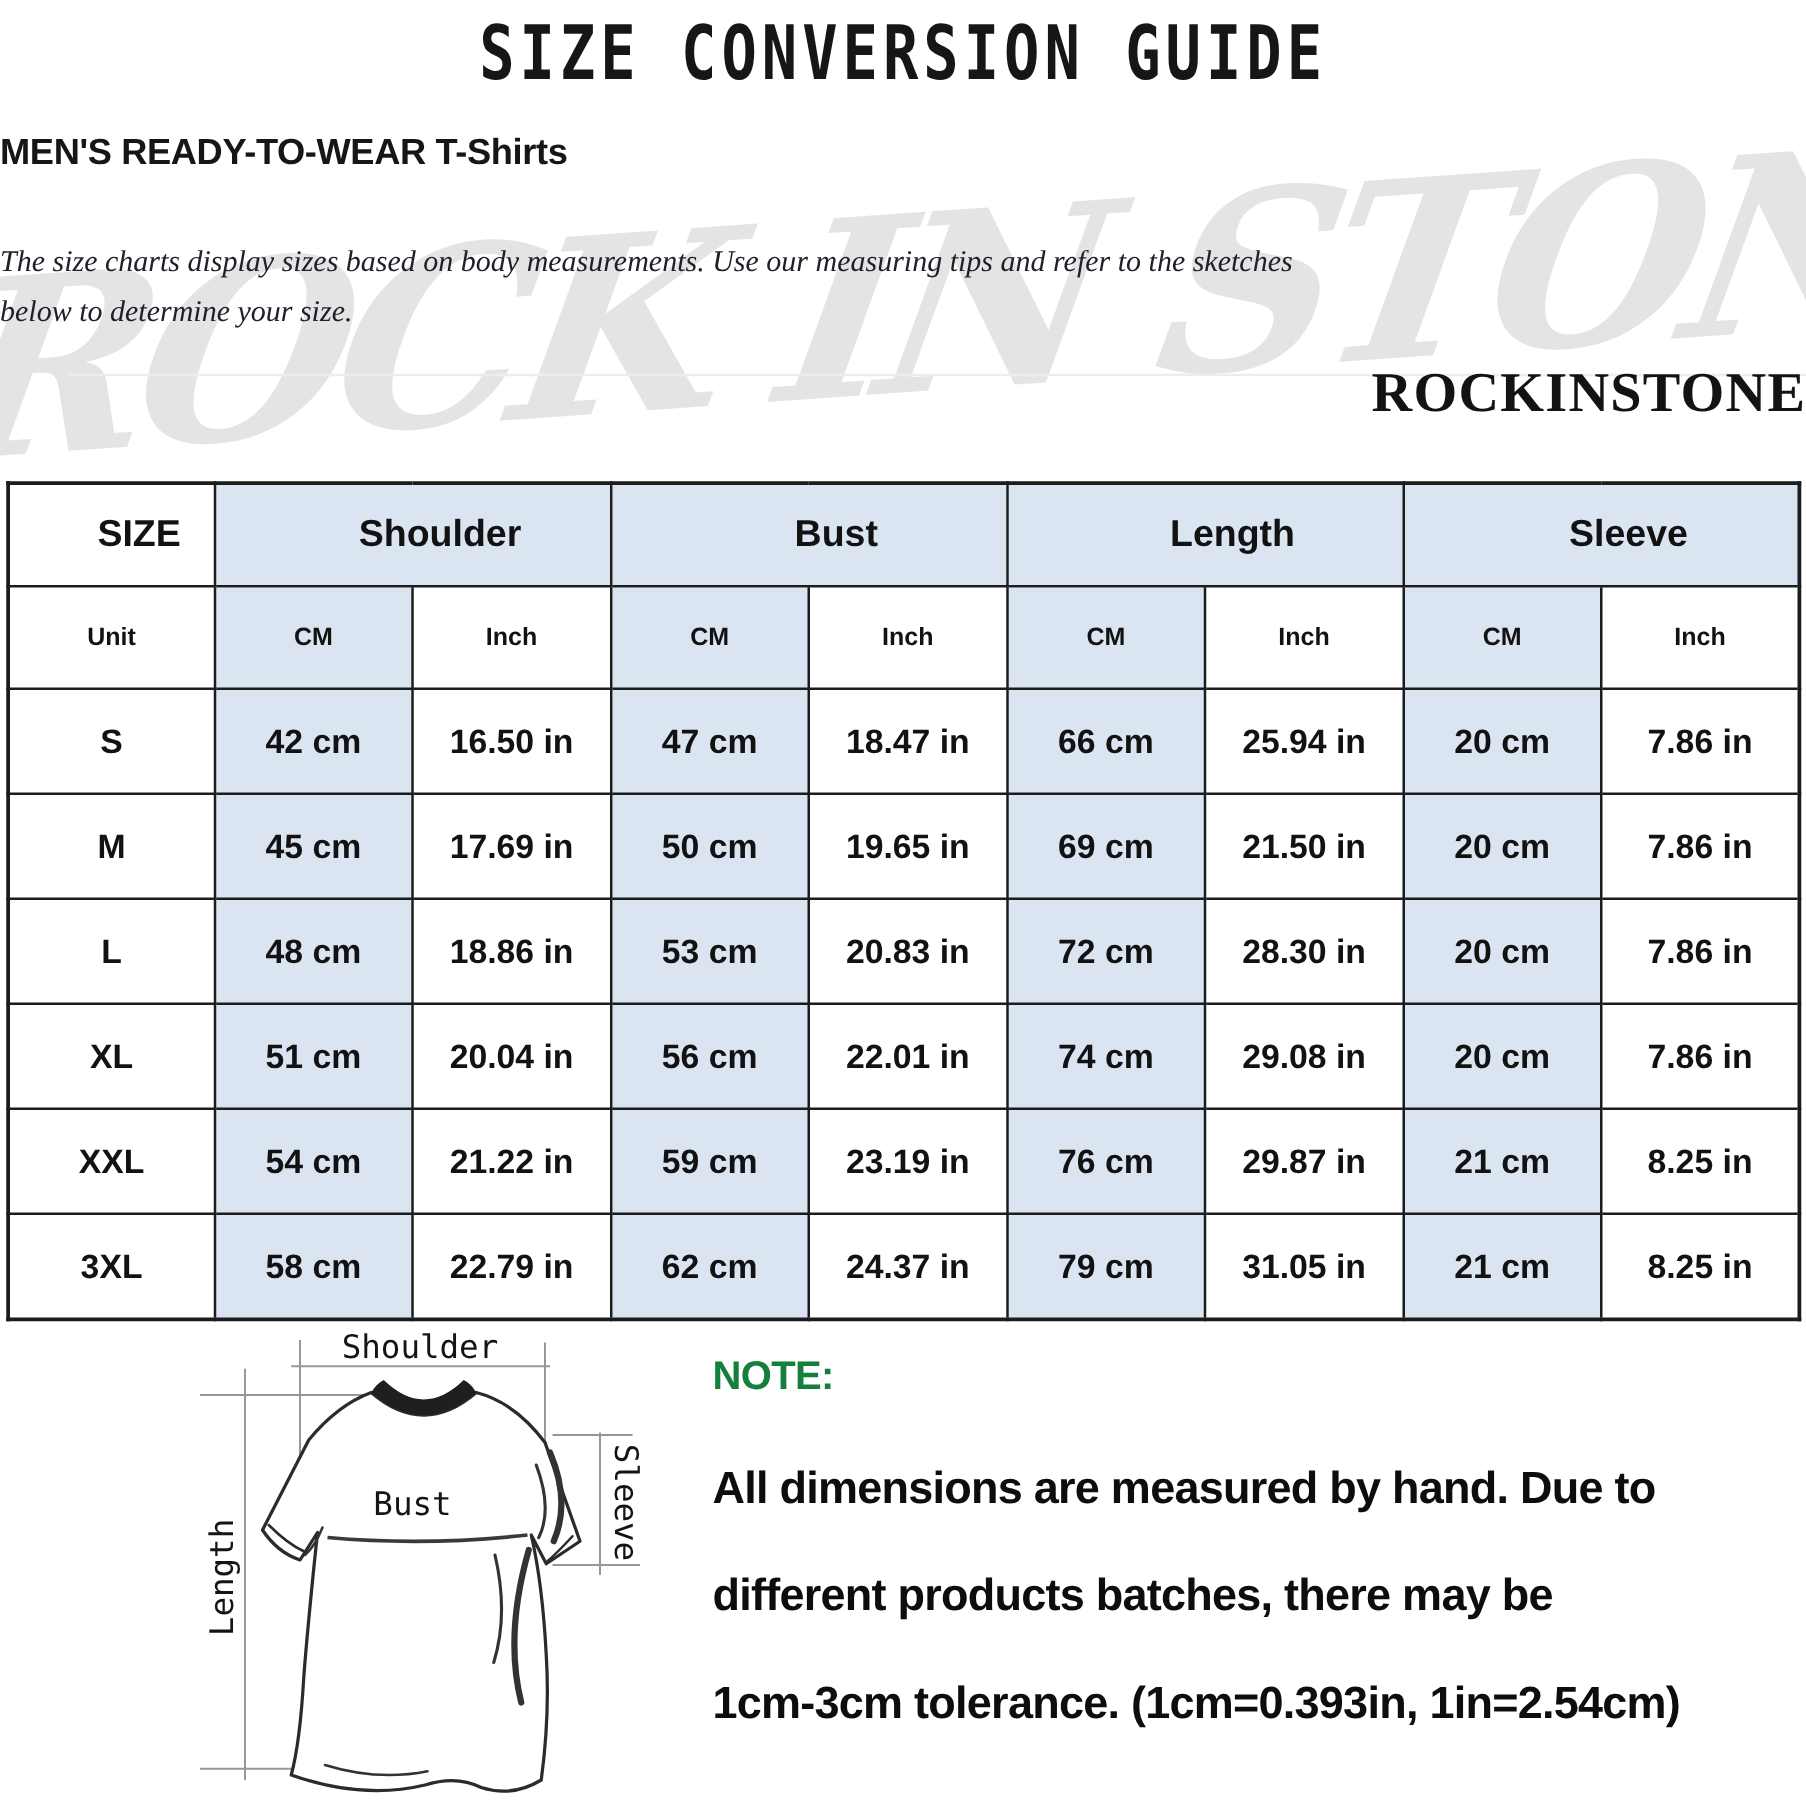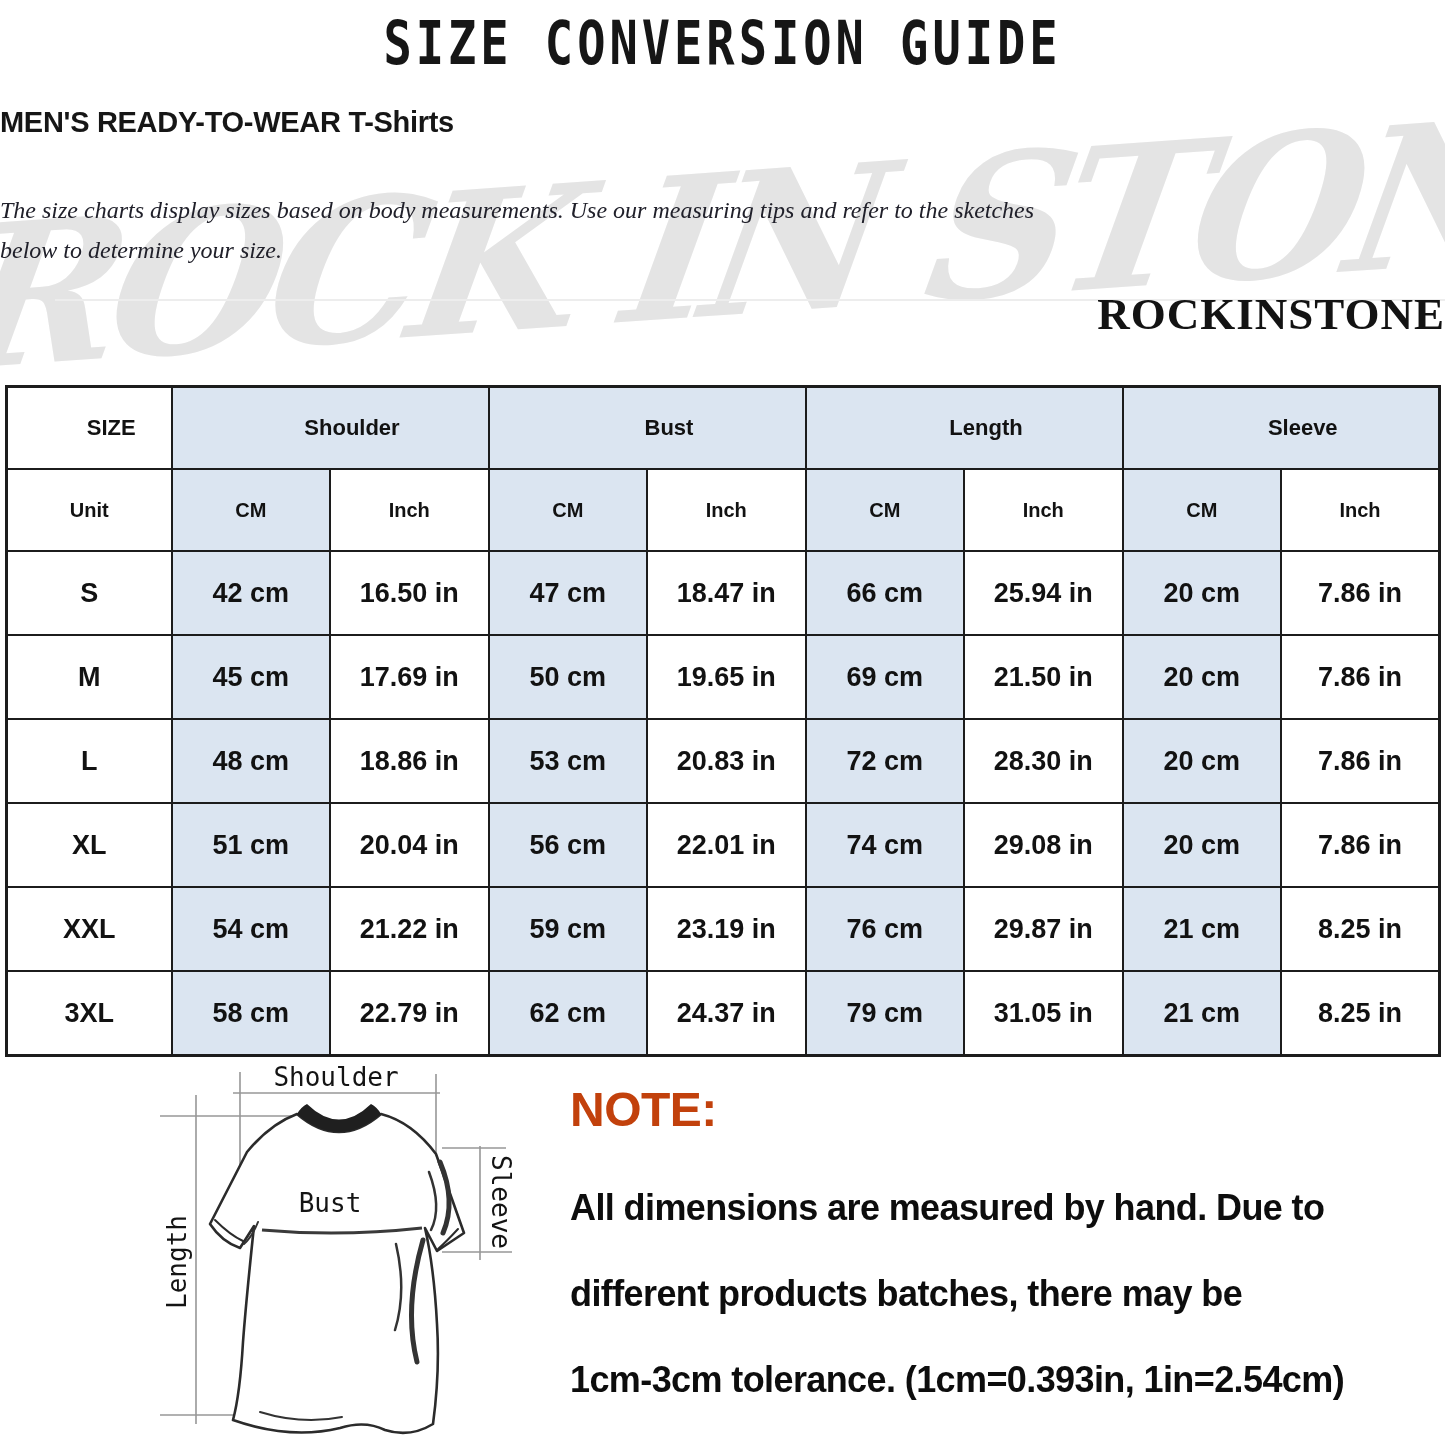--- a/index.html
+++ b/index.html
@@ -44,34 +44,34 @@
   table.size-table{
     position:absolute;top:385px;left:5px;width:1436px;height:654px;
     border-collapse:collapse;table-layout:fixed;z-index:2;background:#fff;
   }
   table.size-table td{
     border:2px solid #1c1c1c;text-align:center;vertical-align:middle;
     font-weight:bold;font-size:27px;color:#121212;padding:0;
     overflow:hidden;white-space:nowrap;
   }
   table.size-table{border:3px solid #1c1c1c;}
-  tr.group-row td{font-size:22px;height:80px;padding-left:44px;}
+  tr.group-row td{font-size:30px;height:80px;padding-left:44px;}
   tr.unit-row td{font-size:20px;height:80px;}
   tr.data-row td{height:82px;}
   td.blue{background:#dbe5f1;}
   td.white{background:#ffffff;}
   
   .diagram{position:absolute;left:140px;top:1062px;width:430px;height:380px;z-index:2;}
   .diagram text{
     font-family:"DejaVu Sans Mono",monospace;font-size:26px;fill:#141414;
   }
   
   .note{position:absolute;left:570px;top:1082px;z-index:2;}
   .note-heading{
-    font-size:48px;font-weight:bold;color:#c2410c;letter-spacing:-0.5px;
+    font-size:32px;font-weight:bold;color:#15803d;letter-spacing:-0.5px;
     margin-bottom:28px;
   }
   .note-line{
     font-size:36px;font-weight:bold;color:#0d0d0d;letter-spacing:-0.6px;
     line-height:86px;white-space:nowrap;
   }
 </style>
 </head>
 <body>
 

